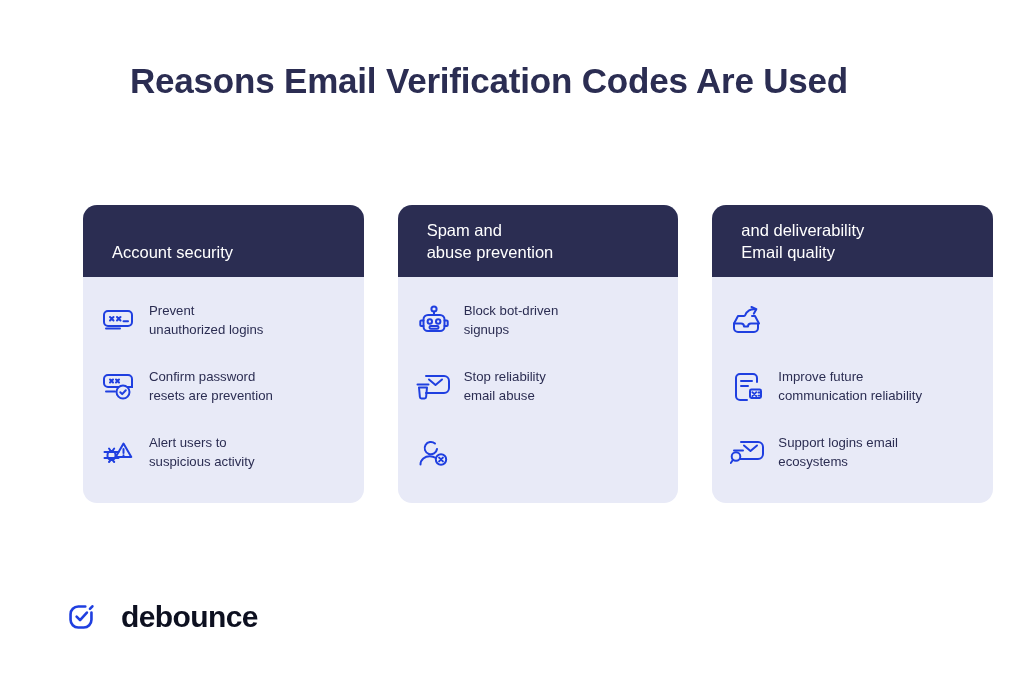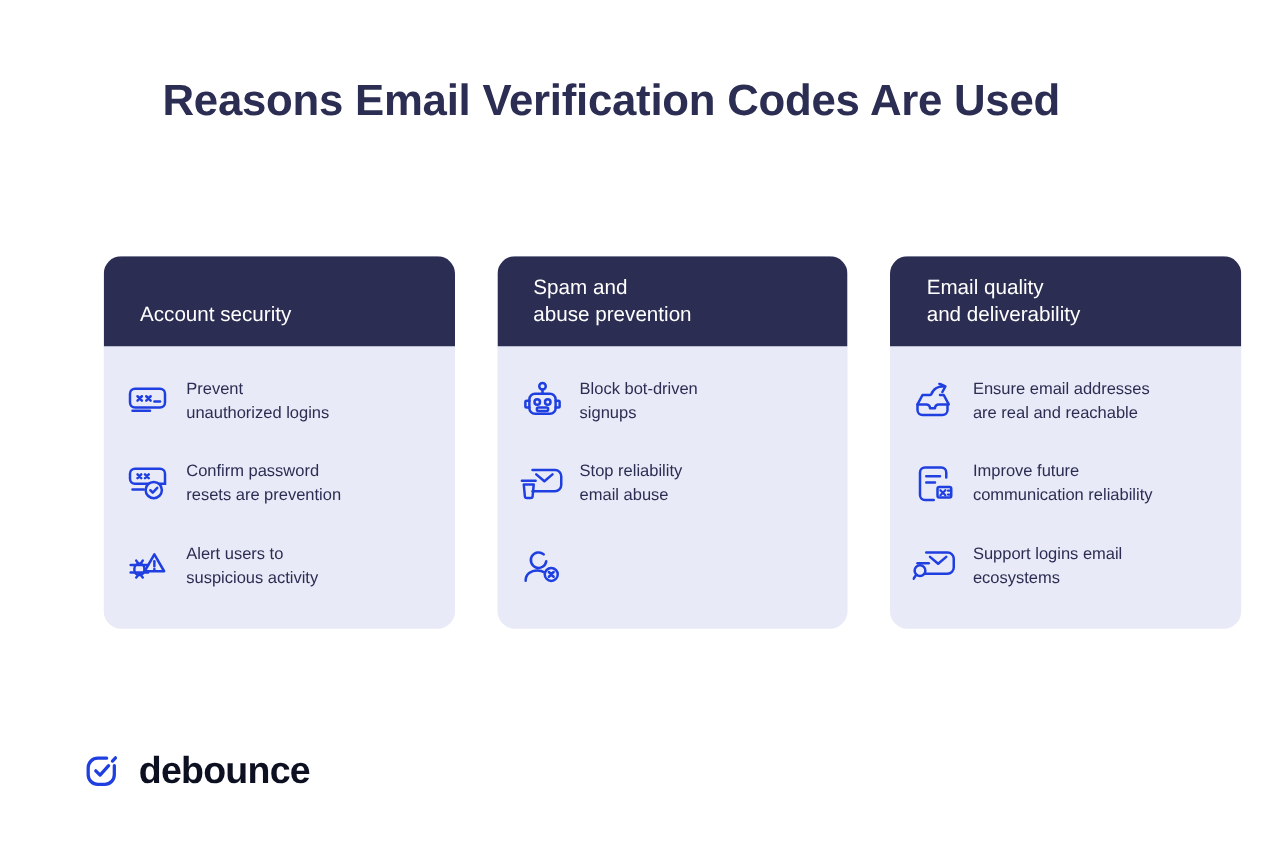--- a/index.html
+++ b/index.html
@@ -109,21 +109,21 @@
 
   .item-text .l2 { display: block; }
 
   
   .logo {
     position: absolute;
     left: 48px;
     top: 602px;
     display: flex;
     align-items: center;
-    gap: 16px;
+    gap: 26px;
     justify-content: flex-end;
   }
 
   .logo-mark {
     width: 28px;
     height: 28px;
     display: block;
   }
 
   .logo-word {
@@ -251,37 +251,33 @@
               <path d="M21.1 20.6l3.8 3.8M24.9 20.6l-3.8 3.8" stroke-linecap="round"></path>
             </svg>
           </span>
         </div>
 
       </div>
     </div>
 
     <div class="card">
       <div class="card-header">
+        <span class="card-header-line">and deliverability</span>
         <span class="card-header-line">Email quality</span>
-        <span class="card-header-line">and deliverability</span>
       </div>
       <div class="card-body">
 
         <div class="item">
           <span class="item-icon">
             <svg width="34" height="30" viewBox="0 0 34 30" fill="none" stroke="#1f3fe0" stroke-width="2">
               <path d="M3 17.5l4-7.5h6m8 0h3l4 7.5" stroke-linecap="round" stroke-linejoin="round"></path>
               <path d="M3 17.5v4.5a4 4 0 0 0 4 4h16a4 4 0 0 0 4-4v-4.5h-7a3 3 0 0 0-3 3h-4a3 3 0 0 0-3-3z" stroke-linejoin="round"></path>
               <path d="M14 9.5c1.5-4.5 6-7 10.5-6.2" stroke-linecap="round"></path>
               <path d="M20.5 1l4.8 2.2-2.4 4.4" stroke-linecap="round" stroke-linejoin="round"></path>
             </svg>
-          </span>
-          <span class="item-text">
-            <span>Ensure email addresses</span>
-            <span class="l2">are real and reachable</span>
           </span>
         </div>
 
         <div class="item">
           <span class="item-icon">
             <svg width="30" height="32" viewBox="0 0 30 32" fill="none" stroke="#1f3fe0" stroke-width="2">
               <path d="M24 11V7a4 4 0 0 0-4-4H7a4 4 0 0 0-4 4v18a4 4 0 0 0 4 4h7" stroke-linecap="round"></path>
               <path d="M8 10h11M8 15h7" stroke-linecap="round"></path>
               <rect x="17" y="18.5" width="11" height="8.5" rx="1.4" fill="#e8eaf7"></rect>
               <path d="M19.3 21.2l4 4M23.3 21.2l-4 4" stroke-linecap="round" stroke-width="1.8"></path>

